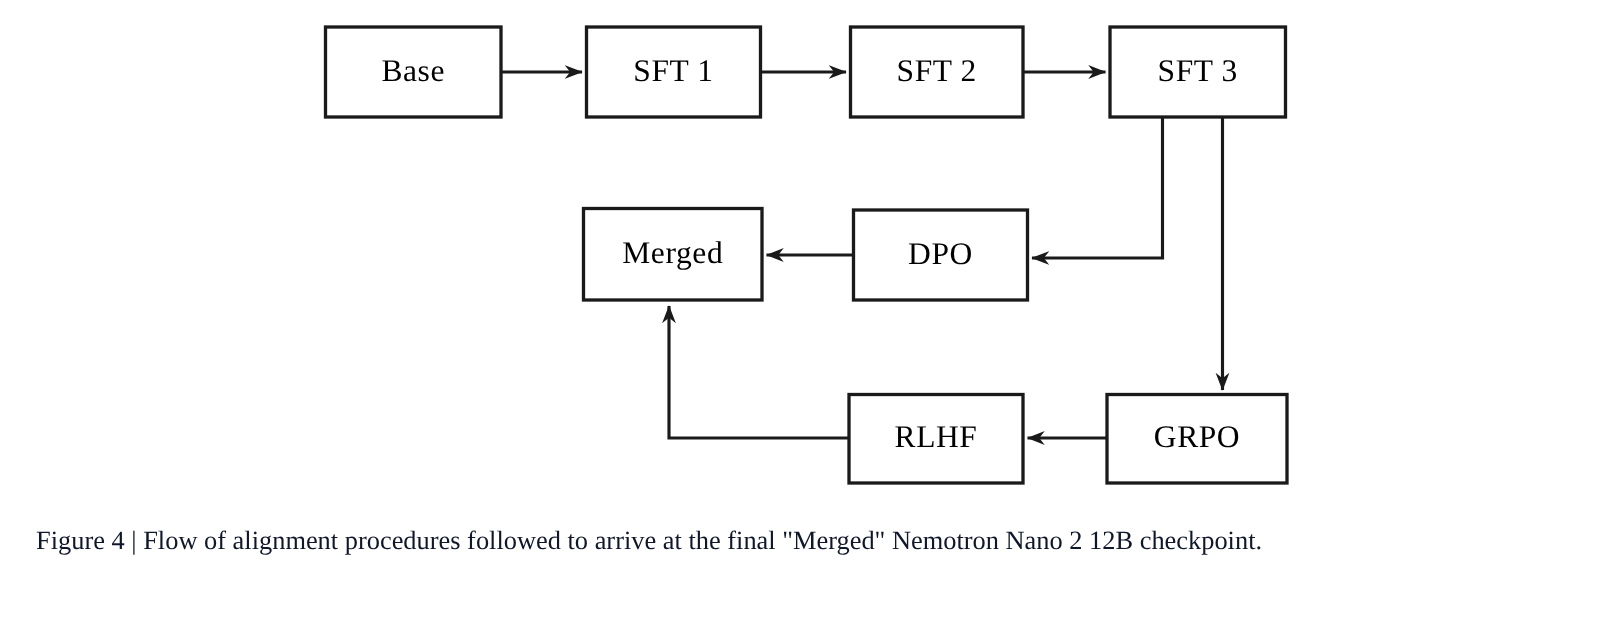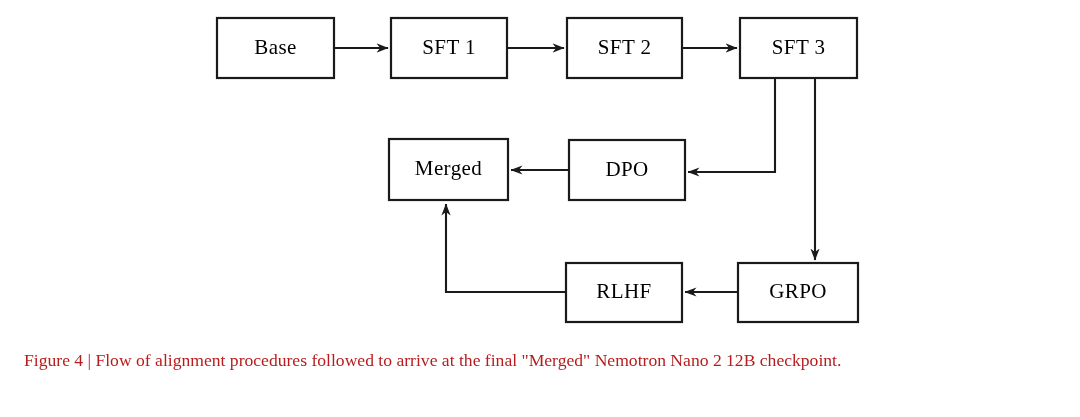--- a/index.html
+++ b/index.html
@@ -50,21 +50,21 @@
     stroke-linejoin: miter;
   }
   .caption {
     position: absolute;
     left: 24px;
     top: 348px;
     width: 1040px;
     font-family: "Liberation Serif", "DejaVu Serif", serif;
     font-size: 17.6px;
     line-height: 25px;
-    color: #b91c1c;
+    color: #0f172a;
     text-align: left;
     white-space: pre-wrap;
   }
 </style>
 </head>
 <body>
 
 <div id="figure-root">
 
   <svg id="flow-diagram" viewBox="0 0 1080 345">

